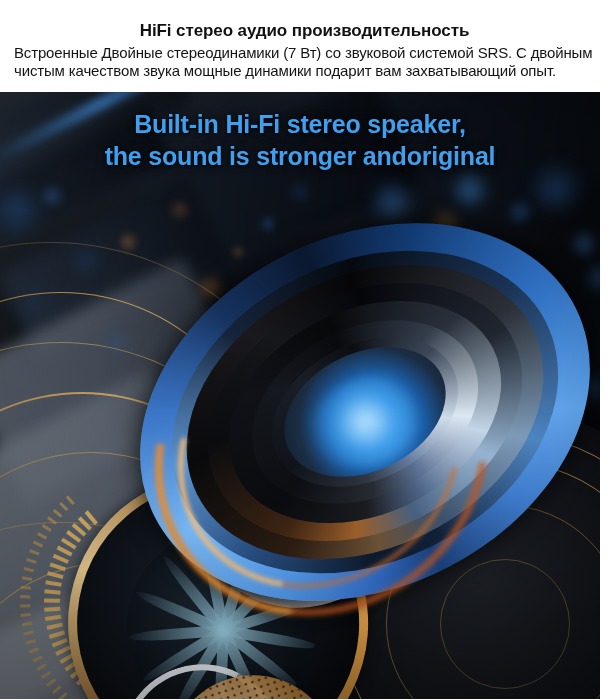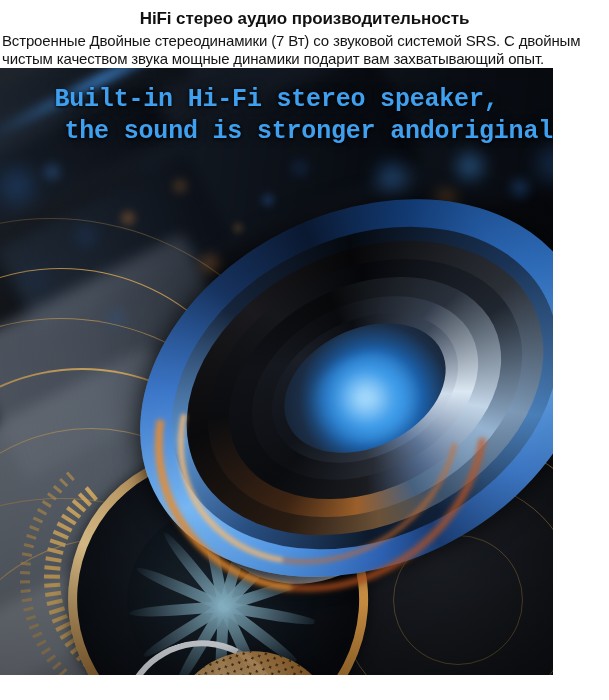--- a/index.html
+++ b/index.html
@@ -10,21 +10,21 @@
   body {
     width: 609px;
     height: 700px;
     overflow: hidden;
     font-family: "Liberation Sans", sans-serif;
     -webkit-font-smoothing: antialiased;
   }
 
   
   .text-block {
-    padding: 0;
+    padding: 12px;
     background: #fff;
   }
   .headline {
     margin: 0;
     padding: 8px 0 0 0;
     text-align: center;
     font-size: 17px;
     font-weight: bold;
     color: #111111;
     letter-spacing: -0.1px;
@@ -36,25 +36,24 @@
     font-size: 15px;
     line-height: 18px;
     color: #141414;
     text-align: left;
     letter-spacing: -0.15px;
   }
 
   
   .photo {
     position: relative;
-    width: 553px;
+    width: 600px;
     height: 607px;
     overflow: hidden;
     background: #7f1d1d;
-    font-family: Liberation Mono, monospace;
   }
 
   
   .layer {
     position: absolute;
     inset: 0;
   }
 
   .bg-plates {
     background:
@@ -272,21 +271,21 @@
     position: absolute;
     left: 0; right: 0; top: 16px;
     text-align: center;
     color: #3fa0ef;
     font-weight: bold;
     font-size: 25px;
     line-height: 32px;
     letter-spacing: -0.2px;
     text-shadow: 0 1px 3px rgba(0,0,0,.85), 0 0 10px rgba(0,0,0,.6);
   }
-  .caption .l2 { display: block; text-align: right; }
+  .caption .l2 { display: block; }
 </style>
 </head>
 <body>
 
 <div class="text-block">
   <h1 class="headline">HiFi стерео аудио производительность</h1>
   <p class="body-copy">Встроенные Двойные стереодинамики (7 Вт) со звуковой системой SRS. С двойным чистым качеством звука мощные динамики подарит вам захватывающий опыт.</p>
 </div>
 
 <div class="photo">

